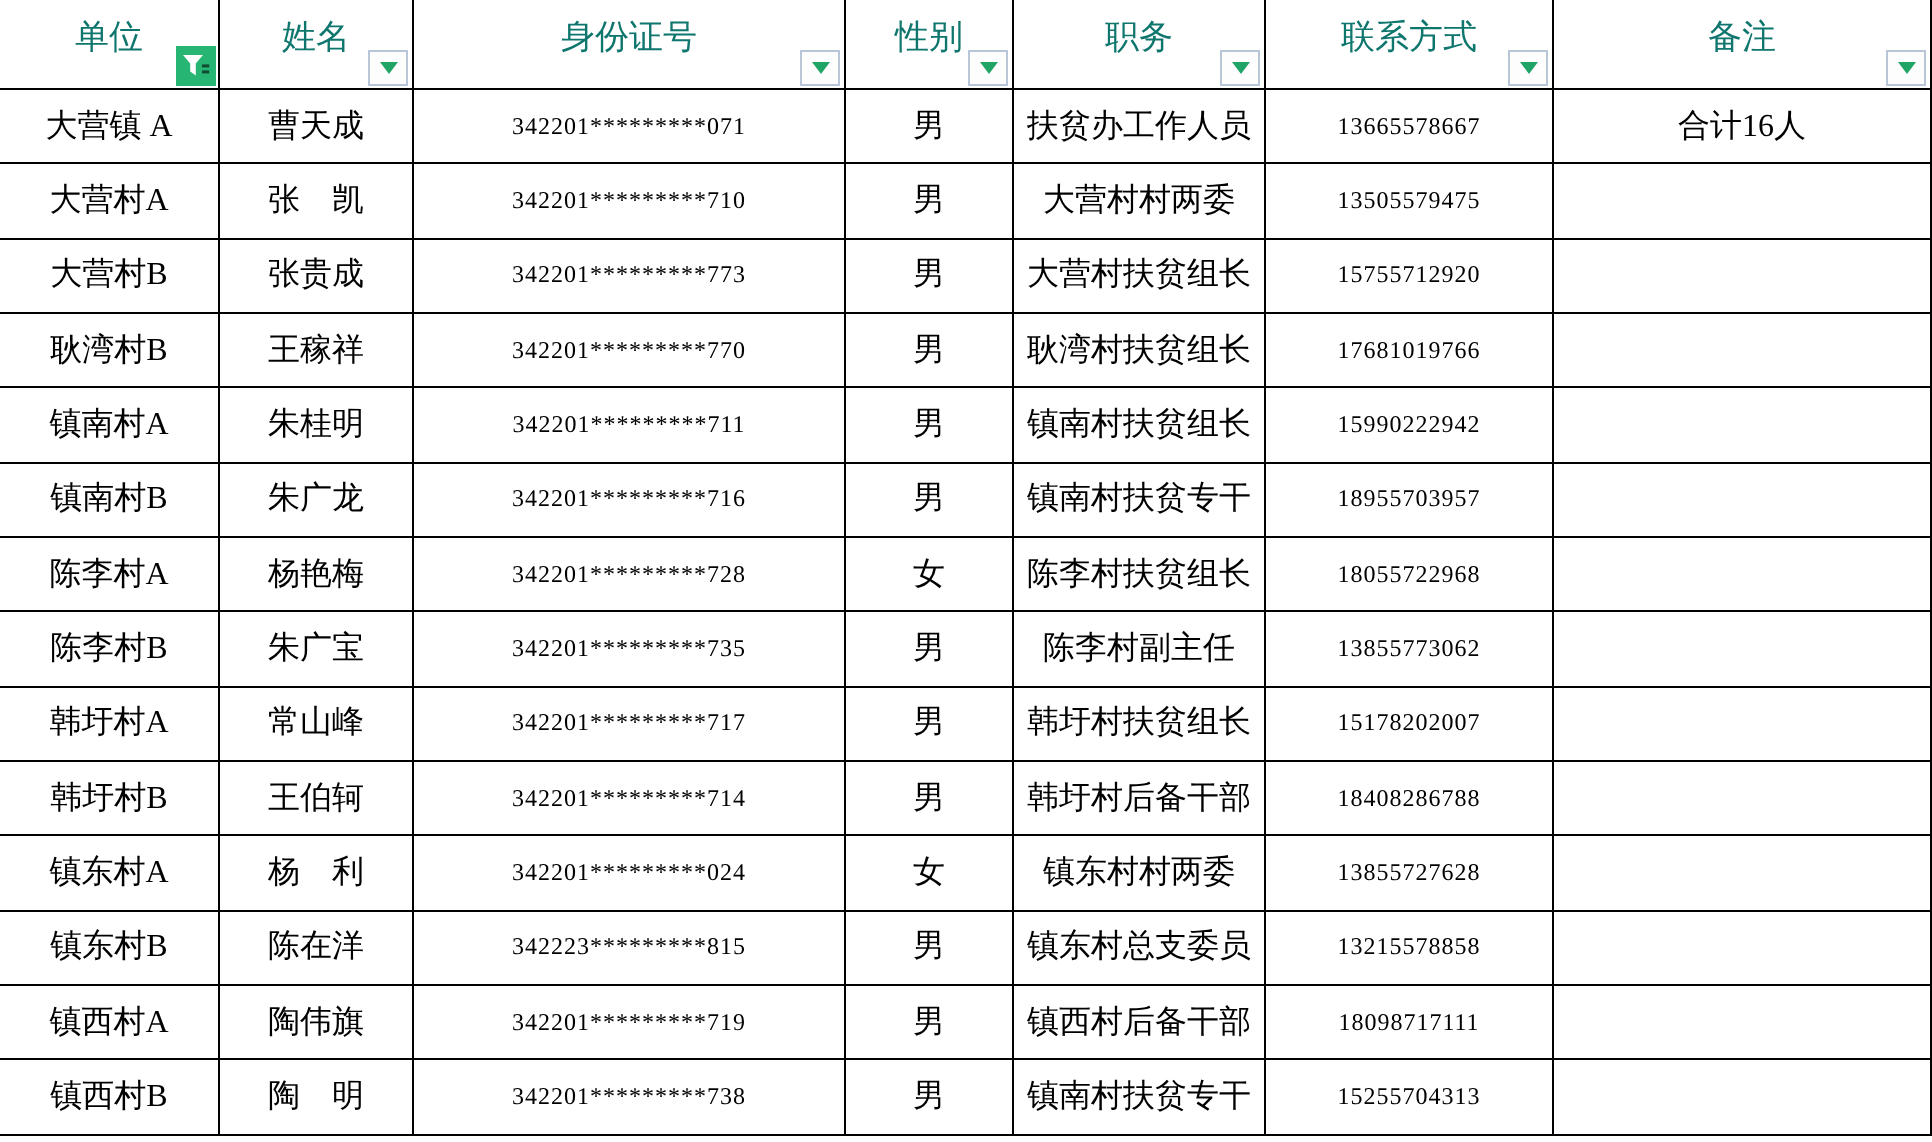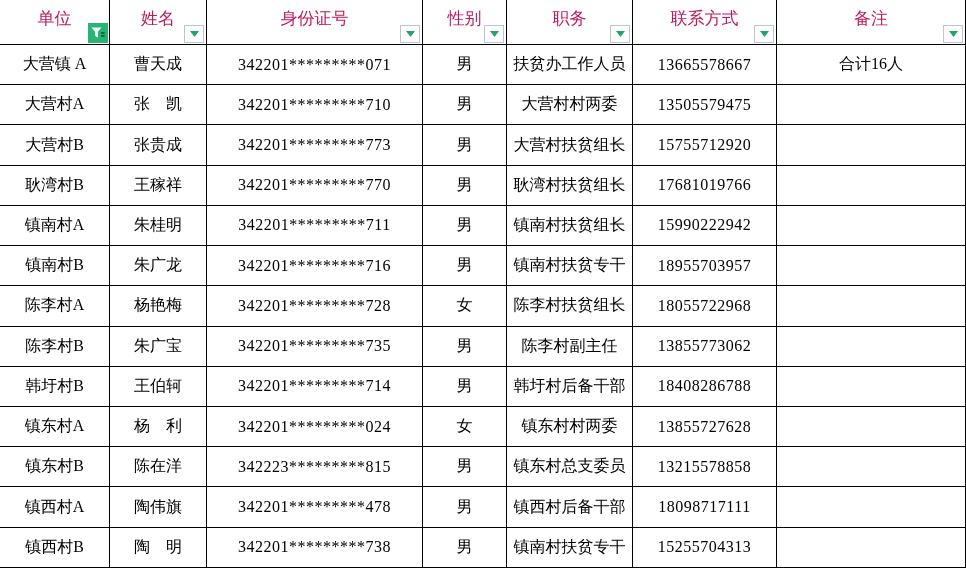--- a/index.html
+++ b/index.html
@@ -34,38 +34,38 @@
   table.grid {
     margin-top: -1px;
     margin-left: -1px;
   }
   thead tr { height: 45px; }
   tbody tr { height: 32.75px; }
   th {
     position: relative;
     font-weight: normal;
     font-size: 17px;
-    color: #be185d;
+    color: #0f766e;
     text-align: center;
     vertical-align: middle;
     background: #ffffff;
   }
   th .hlabel {
     display: inline-block;
     transform: translateY(-4px);
   }
   td {
     font-size: 16px;
     color: #000000;
     text-align: center;
     vertical-align: middle;
     background: #ffffff;
   }
   td.idnum, td.phone {
-    font-size: 16px;
+    font-size: 12px;
     letter-spacing: 0.5px;
   }
   
   .filter-active {
     position: absolute;
     right: 1px;
     bottom: 1px;
     width: 20px;
     height: 20px;
     background: #26b573;
@@ -212,20 +212,29 @@
         <tr>
           <td>陈李村B</td>
           <td>朱广宝</td>
           <td class="idnum">342201*********735</td>
           <td>男</td>
           <td>陈李村副主任</td>
           <td class="phone">13855773062</td>
           <td></td>
         </tr>
         <tr>
+          <td>韩圩村A</td>
+          <td>常山峰</td>
+          <td class="idnum">342201*********717</td>
+          <td>男</td>
+          <td>韩圩村扶贫组长</td>
+          <td class="phone">15178202007</td>
+          <td></td>
+        </tr>
+        <tr>
           <td>韩圩村B</td>
           <td>王伯轲</td>
           <td class="idnum">342201*********714</td>
           <td>男</td>
           <td>韩圩村后备干部</td>
           <td class="phone">18408286788</td>
           <td></td>
         </tr>
         <tr>
           <td>镇东村A</td>
@@ -241,21 +250,21 @@
           <td>陈在洋</td>
           <td class="idnum">342223*********815</td>
           <td>男</td>
           <td>镇东村总支委员</td>
           <td class="phone">13215578858</td>
           <td></td>
         </tr>
         <tr>
           <td>镇西村A</td>
           <td>陶伟旗</td>
-          <td class="idnum">342201*********478</td>
+          <td class="idnum">342201*********719</td>
           <td>男</td>
           <td>镇西村后备干部</td>
           <td class="phone">18098717111</td>
           <td></td>
         </tr>
         <tr>
           <td>镇西村B</td>
           <td>陶　明</td>
           <td class="idnum">342201*********738</td>
           <td>男</td>

